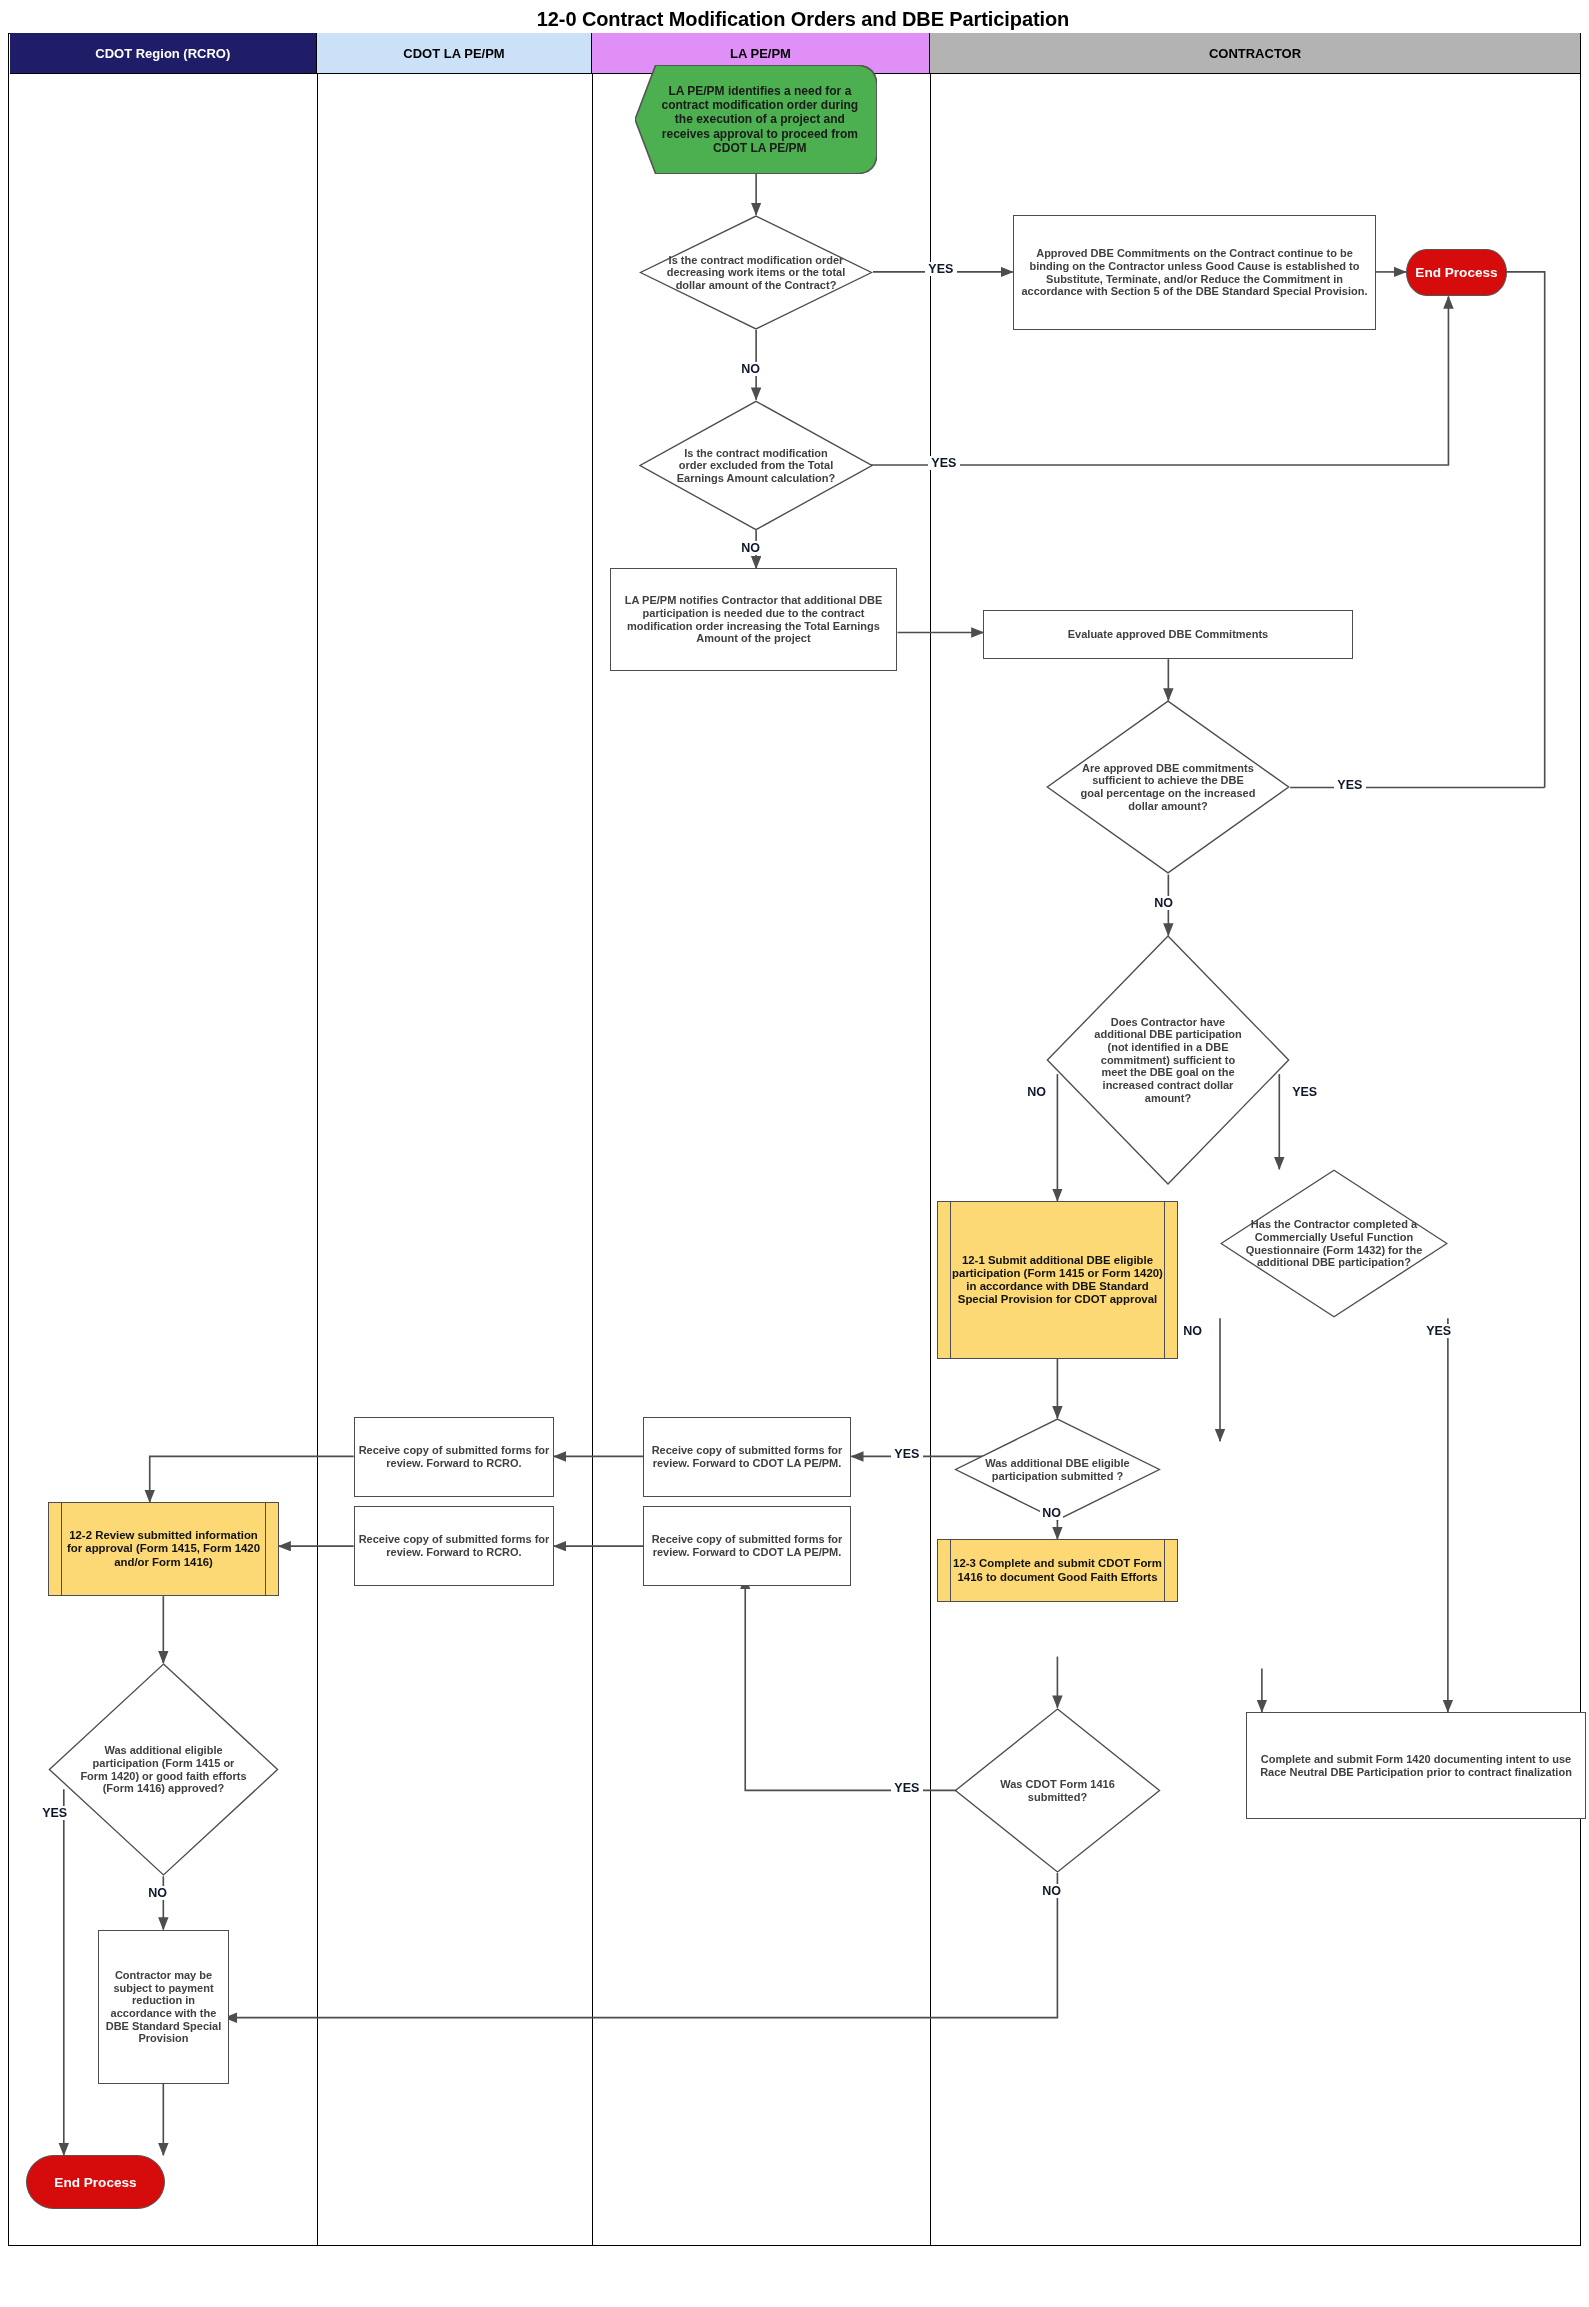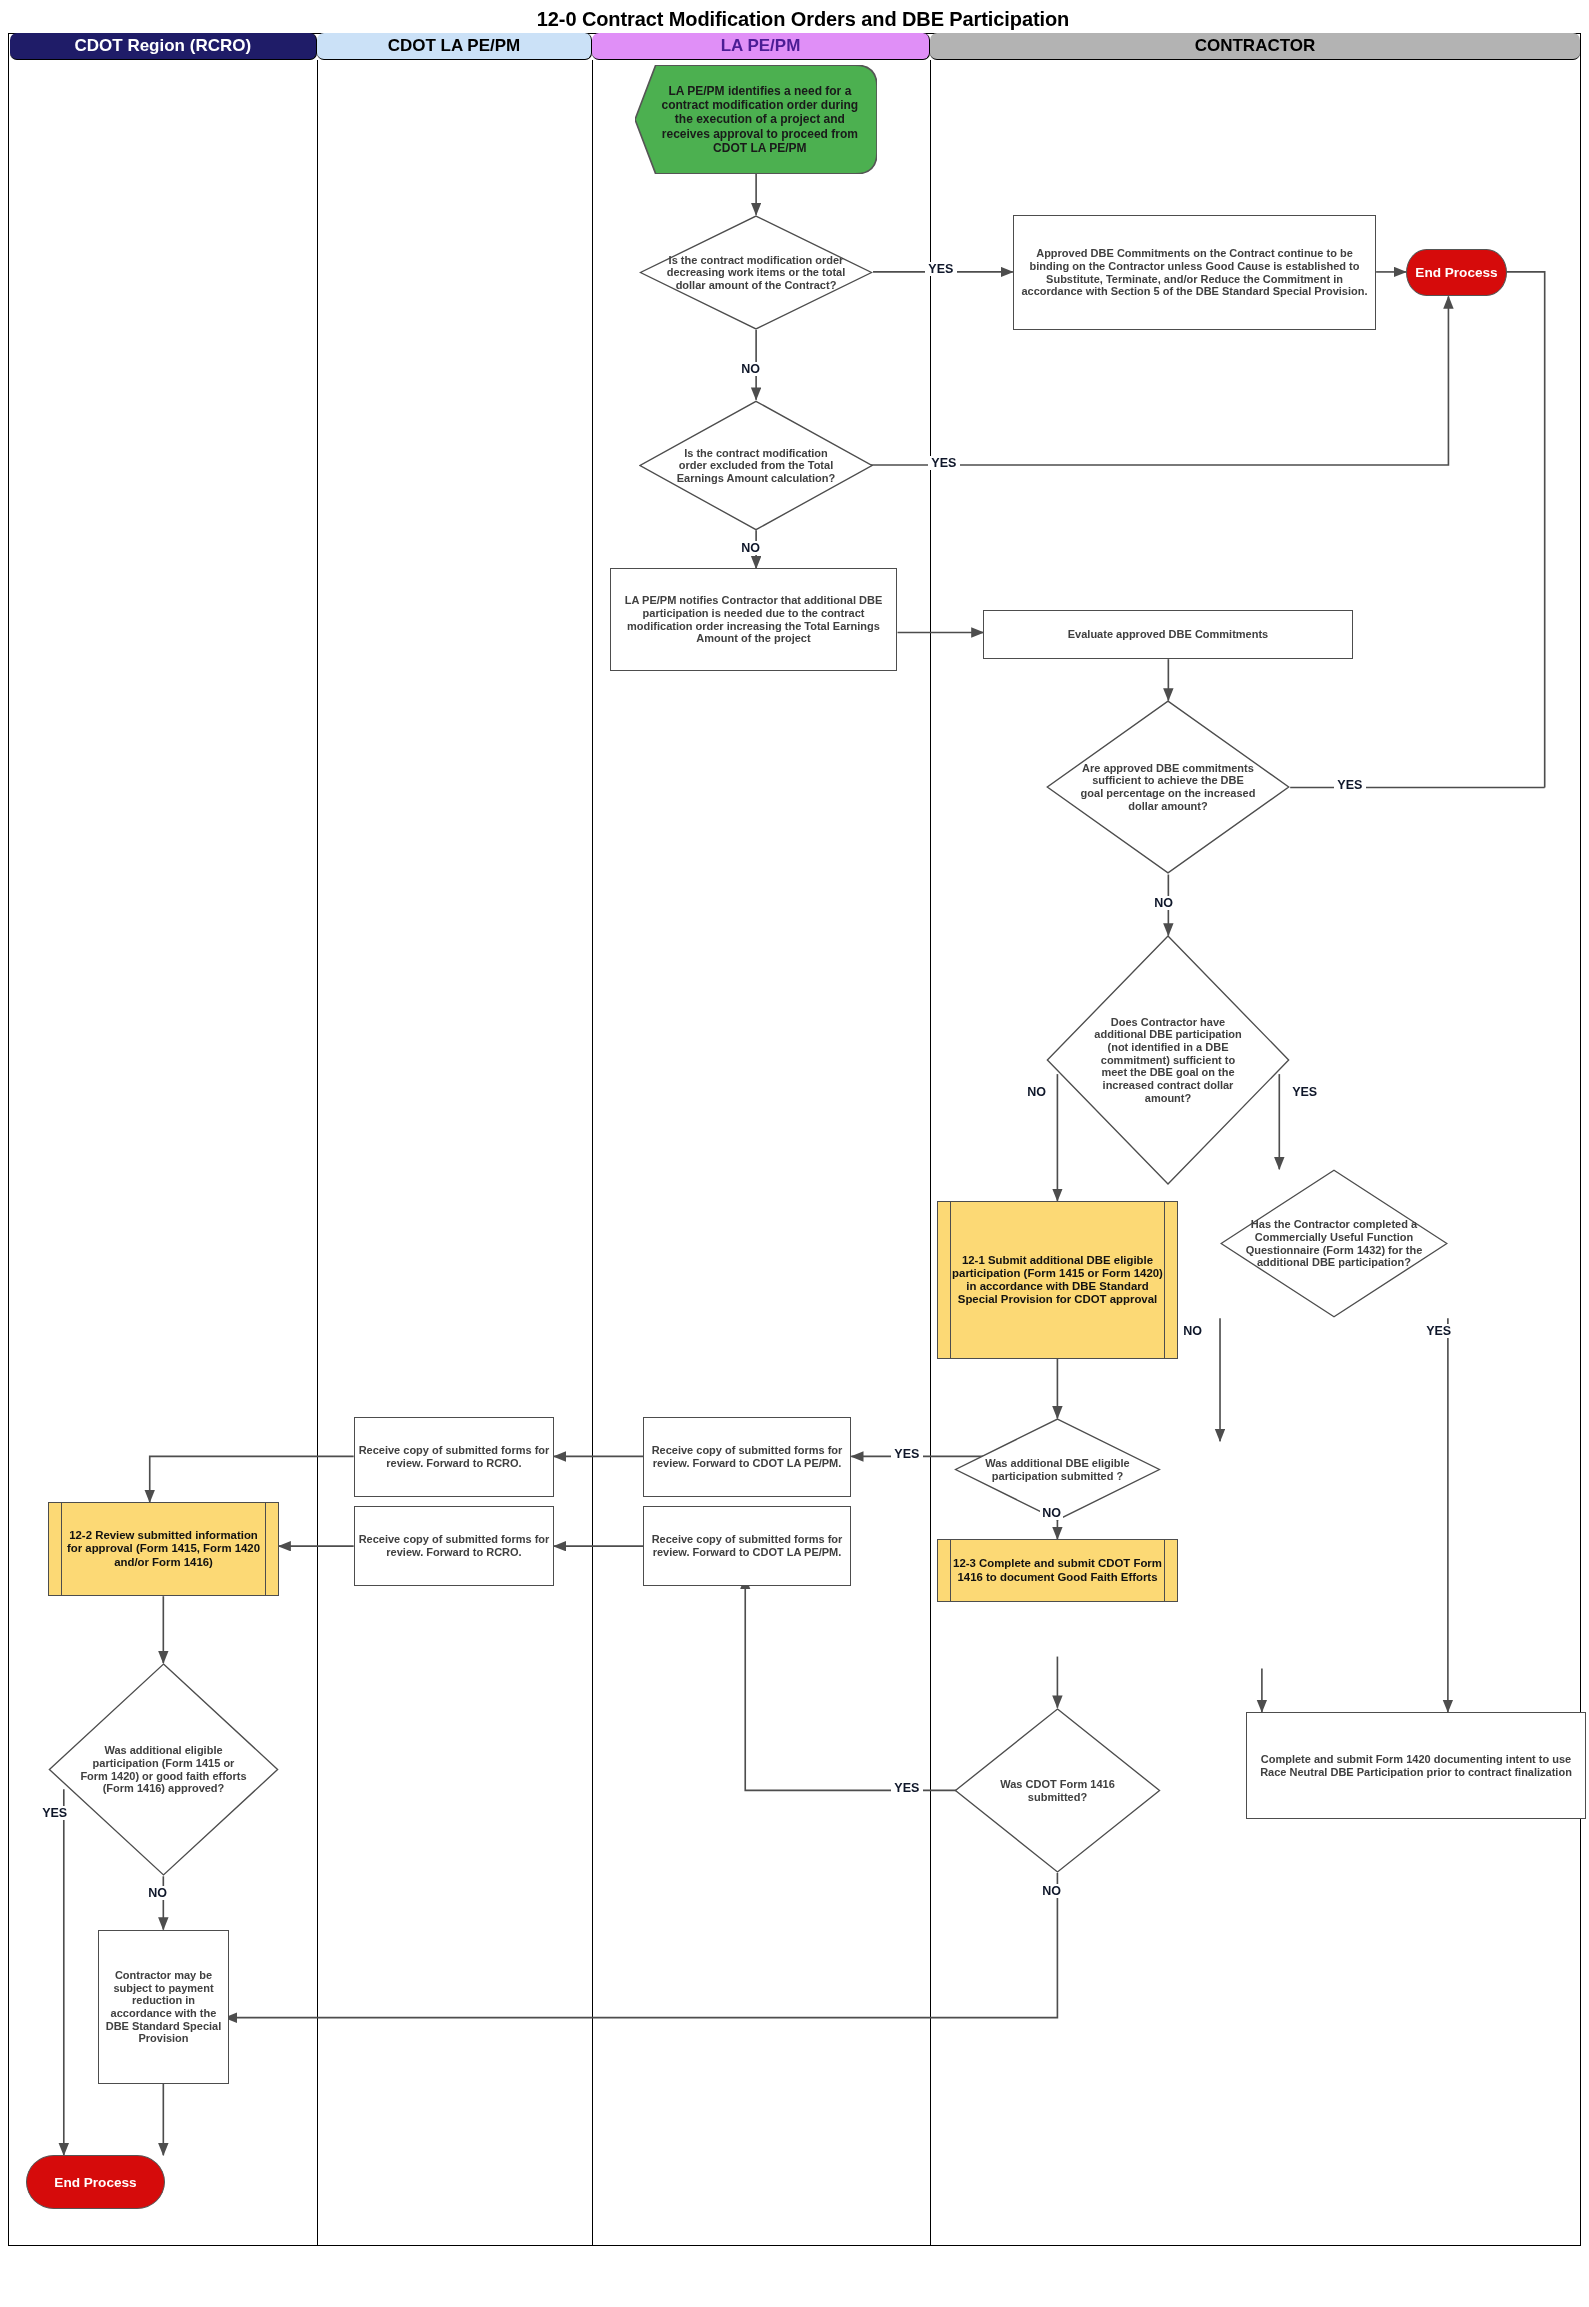--- a/index.html
+++ b/index.html
@@ -5,24 +5,24 @@
   html,body{margin:0;padding:0;background:#fff;}
   body{font-family:"Liberation Sans", sans-serif;}
   #page{position:relative;width:1590px;height:2307px;overflow:hidden;background:#fff;}
 
   #title{position:absolute;left:8px;top:7.6px;width:1590px;text-align:center;
          font-size:20px;font-weight:bold;color:#000;letter-spacing:-0.1px;}
 
   
   .lane-frame{position:absolute;left:8.2px;top:33px;width:1573px;height:2213px;
               border:1.6px solid #000;box-sizing:border-box;}
-  .lane-hdr{position:absolute;top:33px;height:27px;box-sizing:border-box;
+  .lane-hdr{position:absolute;top:33px;height:41px;box-sizing:border-box;
             border-right:1.6px solid #000;border-bottom:1.6px solid #000;
             display:flex;align-items:center;justify-content:center;
-            font-size:17px;font-weight:bold;text-align:center;border-radius:7px;}
+            font-size:13px;font-weight:bold;text-align:center;}
   .lane-div{position:absolute;top:60px;width:0;border-left:1.1px solid #000;height:2186px;}
 
   
   .node{position:absolute;box-sizing:border-box;display:flex;align-items:center;
         justify-content:center;text-align:center;color:#404040;font-weight:bold;
         line-height:1.15;}
   .proc{border:1.1px solid #4d4d4d;background:#fff;font-size:11px;padding:2.2px;}
   .predef{border:1.1px solid #4d4d4d;background:#FCD975;color:#111;font-size:11.4px;padding:2.2px 14px;}
   .predef::before,.predef::after{content:"";position:absolute;top:0;bottom:0;width:0;
         border-left:1.1px solid #4d4d4d;}
@@ -59,21 +59,21 @@
   <div class="lane-div" style="left:317px;"></div>
   <div class="lane-div" style="left:592px;"></div>
   <div class="lane-div" style="left:930px;"></div>
 
   <div class="lane-hdr" style="left:9.8px;width:307px;background:#1F1C68;color:#fff;border-left:0;">
     <span>CDOT Region (RCRO)</span>
   </div>
   <div class="lane-hdr" style="left:317px;width:275px;background:#CBE1F7;color:#000;">
     <span>CDOT LA PE/PM</span>
   </div>
-  <div class="lane-hdr" style="left:592px;width:338px;background:#E08FF7;color:#4c1d95;">
+  <div class="lane-hdr" style="left:592px;width:338px;background:#E08FF7;color:#000000;">
     <span>LA PE/PM</span>
   </div>
   <div class="lane-hdr" style="left:930px;width:650px;background:#B3B3B3;color:#000;border-right:0;">
     <span>CONTRACTOR</span>
   </div>
 
   <svg class="wires" viewBox="0 0 2923 4242" width="1590" height="2307">
     <defs>
       <marker id="ah" markerWidth="9" markerHeight="9" refX="7.5" refY="3.2" orient="auto">
         <path d="M0,0 L8,3.2 L0,6.4 z" fill="#4d4d4d"></path>

